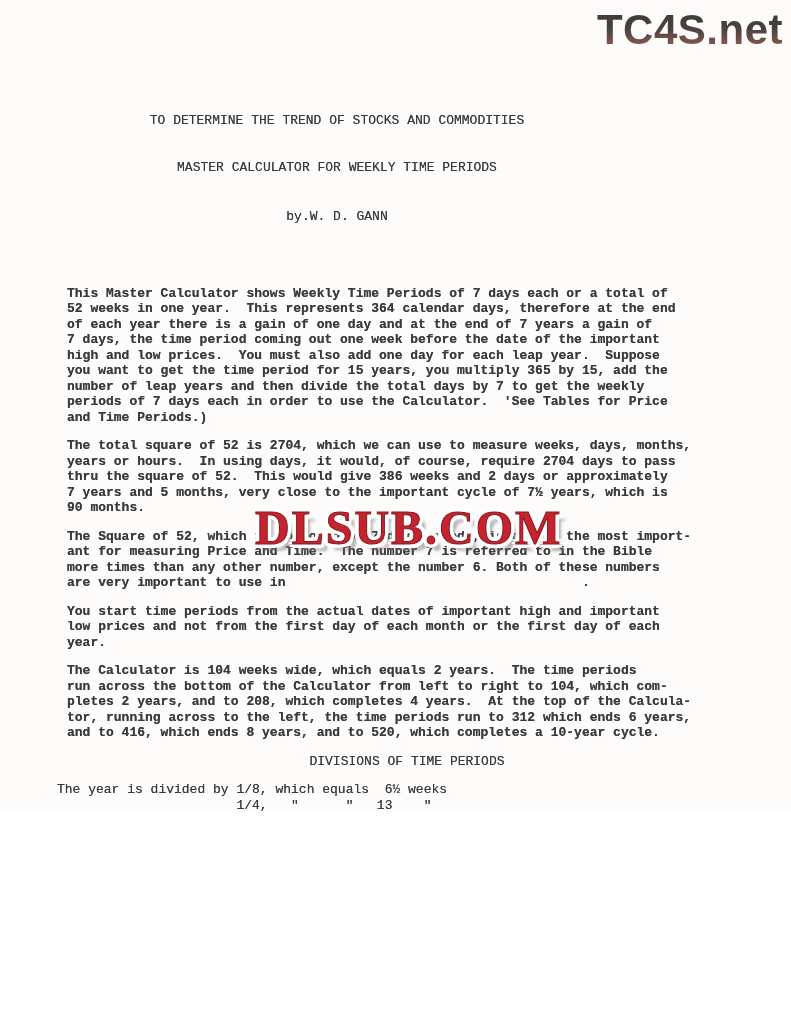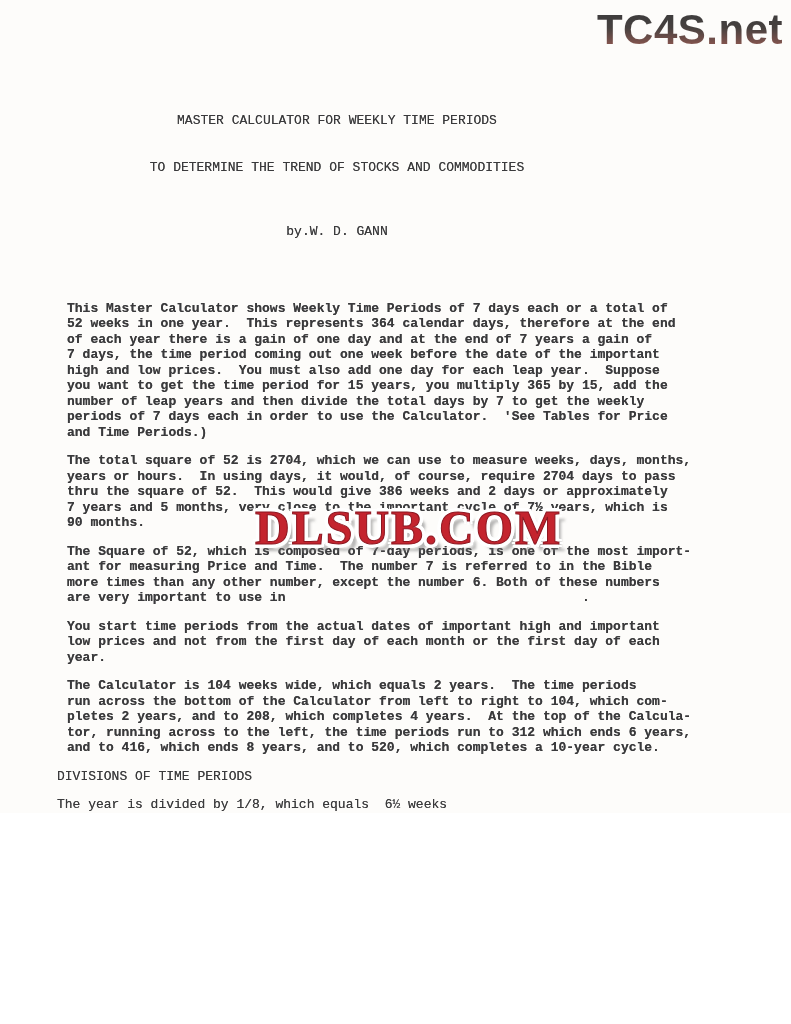--- a/index.html
+++ b/index.html
@@ -21,29 +21,30 @@
     line-height: 15.5px;
     text-shadow: 0 0 0.4px rgba(50,50,50,0.75);
   }
   .title-block {
     width: 560px;
     text-align: center;
     margin-bottom: 30px;
     white-space: pre;
   }
   .title-line { display: block; }
-  .byline { display: block; margin-top: 18px; }
+  .byline { display: block; margin-top: 3px; }
   .para {
     white-space: pre-wrap;
     margin: 0 0 13px 10px;
     font-weight: bold;
   }
   .section-heading {
     white-space: pre;
     margin: 0 0 13px 0;
+    text-align: center;
   }
   .table-block {
     white-space: pre;
     margin: 0;
   }
   
   .wm-top {
     position: absolute;
     top: 6px;
     right: 8px;
@@ -91,22 +92,22 @@
 </head>
 <body>
 
 <div class="page">
 
   <div class="wm-top">TC4S.net</div>
 
   <div class="content">
 
     <div class="title-block">
+      <span class="title-line">TO DETERMINE THE TREND OF STOCKS AND COMMODITIES</span>
       <span class="title-line">MASTER CALCULATOR FOR WEEKLY TIME PERIODS</span>
-      <span class="title-line">TO DETERMINE THE TREND OF STOCKS AND COMMODITIES</span>
       <span class="byline">by.W. D. GANN</span>
     </div>
 
     <div class="para">This Master Calculator shows Weekly Time Periods of 7 days each or a total of
 52 weeks in one year.  This represents 364 calendar days, therefore at the end
 of each year there is a gain of one day and at the end of 7 years a gain of
 7 days, the time period coming out one week before the date of the important
 high and low prices.  You must also add one day for each leap year.  Suppose
 you want to get the time period for 15 years, you multiply 365 by 15, add the
 number of leap years and then divide the total days by 7 to get the weekly

